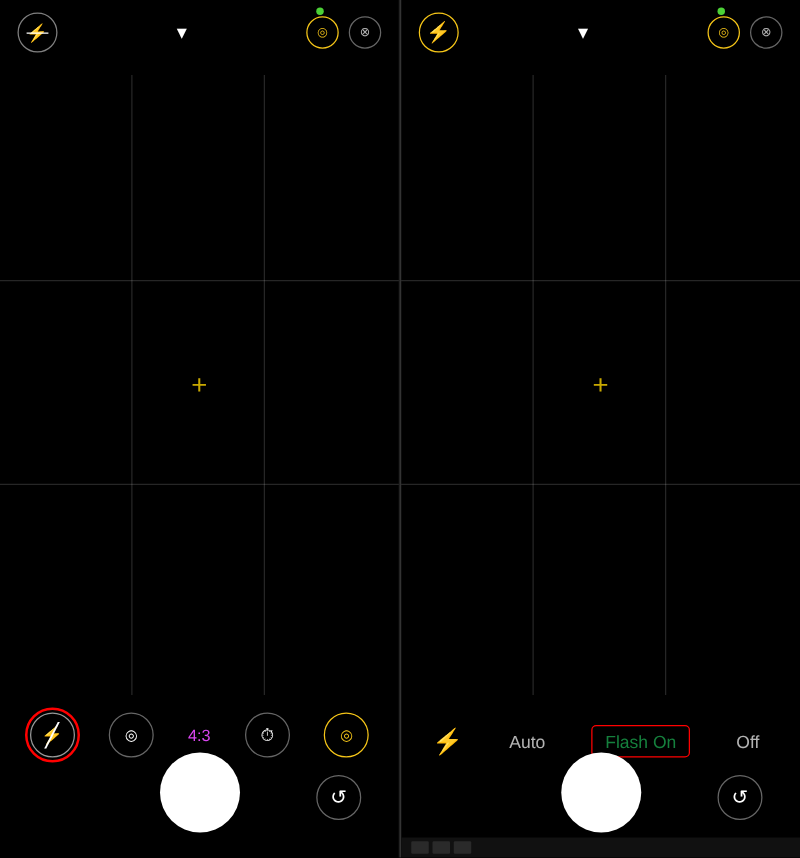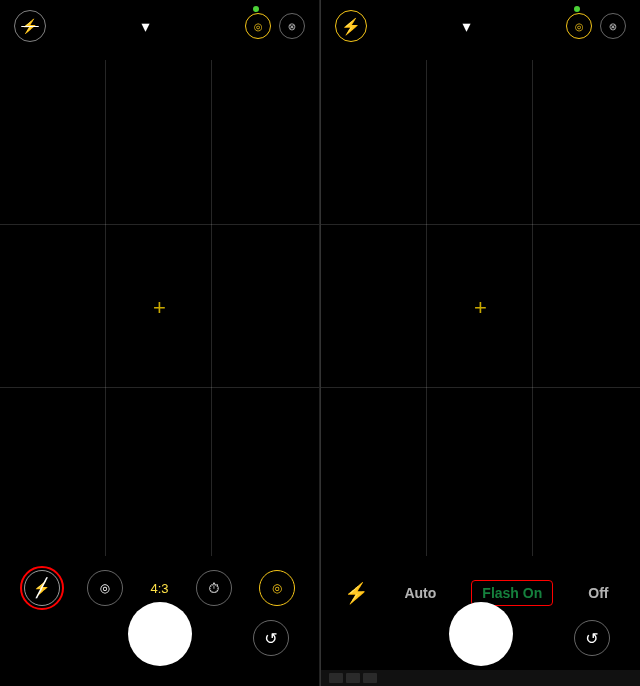--- a/index.html
+++ b/index.html
@@ -191,21 +191,21 @@
       left: 0; right: 0;
       display: flex;
       align-items: center;
       justify-content: space-around;
       padding: 0 10px;
     }
 
     .flash-option {
       color: rgba(255,255,255,0.7);
       font-size: 14px;
-      font-weight: 700;
+      font-weight: 400;
       padding: 4px 8px;
       text-align: center;
     }
 
     .flash-option.active {
       color: #15803d;
       border: 1.5px solid red;
       border-radius: 4px;
       padding: 4px 10px;
     }
@@ -284,21 +284,21 @@
         </span>
       </div>
 
       <div class="red-box" style="top:-4px;left:-4px;right:-4px;bottom:-4px;border-radius:50%;"></div>
     </div>
 
     <div class="ctrl-btn">
       <span style="font-size:12px;">◎</span>
     </div>
 
-    <div style="color:#fde047; font-size:13px; font-weight:500;">
+    <div style="color:#d946ef; font-size:13px; font-weight:500;">
       <span>4:3</span>
     </div>
 
     <div class="ctrl-btn">
       <span style="font-size:14px;">⏱</span>
     </div>
 
     <div class="ctrl-btn yellow-border" style="border-color:#f5c518;">
       <span style="font-size:12px; color:#f5c518;">◎</span>
     </div>

